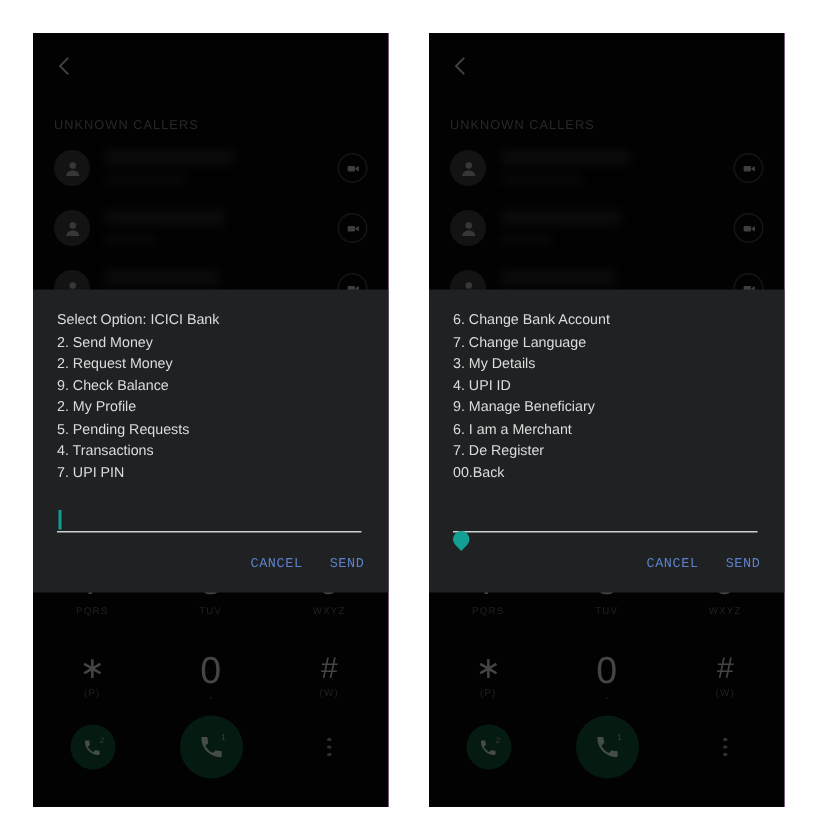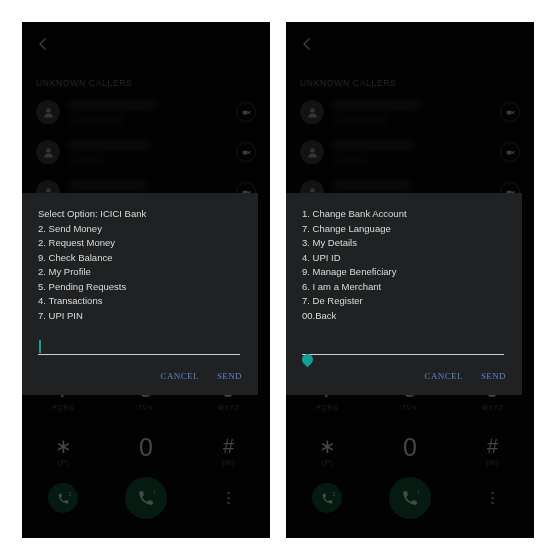--- a/index.html
+++ b/index.html
@@ -17,21 +17,20 @@
     height: 560px;
     background: #ffffff;
   }
   .phone {
     position: absolute;
     top: 22px;
     width: 237px;
     height: 516px;
     background: #701a75;
     overflow: hidden;
-    padding-left: 11px;
   }
   .phone.left  { left: 22px; }
   .phone.right { left: 286px; }
 
   
   .screen {
     position: absolute;
     inset: 0;
     background: #050505;
   }
@@ -214,21 +213,21 @@
 
   
   .scrim {
     position: absolute;
     inset: 0;
     background: rgba(0,0,0,0.55);
   }
   .dialog {
     position: absolute;
     left: 0;
-    right: 12px;
+    right: 0;
     top: 171px;
     background: #1f2123;
     padding: 14px 16px 8px 16px;
     box-sizing: border-box;
   }
   .dialog-title {
     font-size: 9.5px;
     color: #dcdcdc;
     line-height: 14.5px;
     white-space: nowrap;
@@ -278,21 +277,21 @@
     display: flex;
     justify-content: flex-end;
     gap: 18px;
     margin-top: 8px;
     padding-bottom: 4px;
   }
   .dialog-btn {
     background: none;
     border: none;
     padding: 2px 0;
-    font-family: Liberation Serif, serif;
+    font-family: Liberation Mono, monospace;
     font-size: 9px;
     letter-spacing: 0.4px;
     color: #5d80c7;
     cursor: pointer;
   }
 </style>
 </head>
 <body>
 
 <div class="stage">
@@ -572,21 +571,21 @@
               <i></i>
           </div>
         </div>
       </div>
     </div>
 
     <div class="scrim"></div>
 
     <div class="dialog">
       <ul class="dialog-list">
-        <li>1. Change Bank Account</li>
+        <li>6. Change Bank Account</li>
         <li>7. Change Language</li>
         <li>3. My Details</li>
         <li>4. UPI ID</li>
         <li>9. Manage Beneficiary</li>
         <li>6. I am a Merchant</li>
         <li>7. De Register</li>
         <li>00.Back</li>
       </ul>
       <div class="input-area">
         <div class="input-underline"></div>

